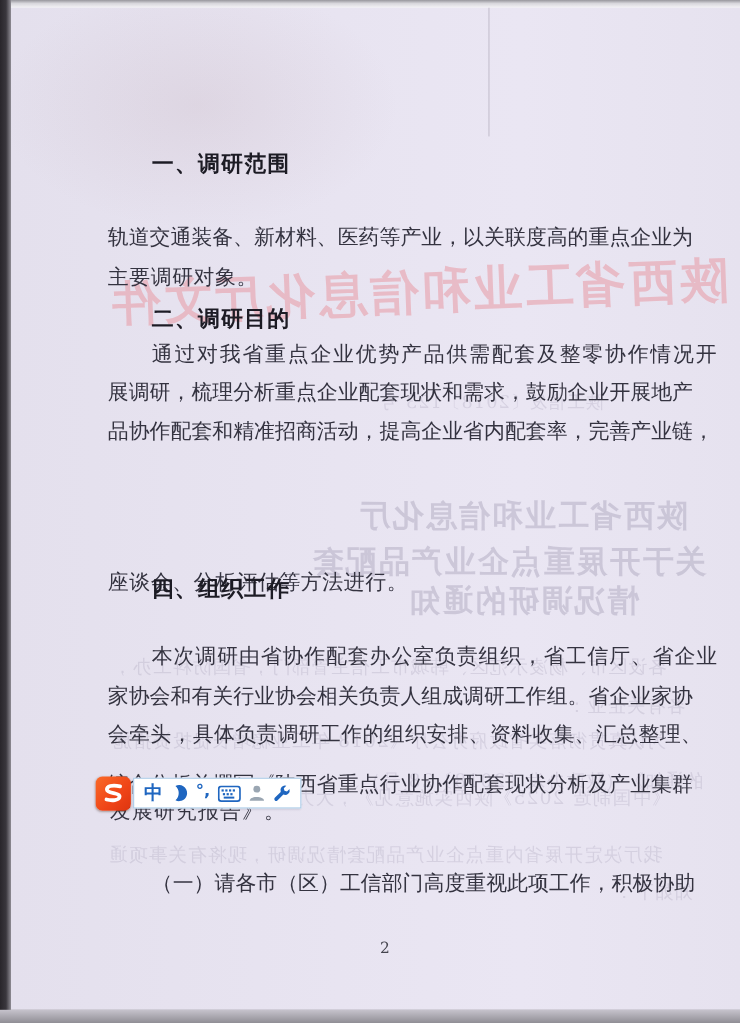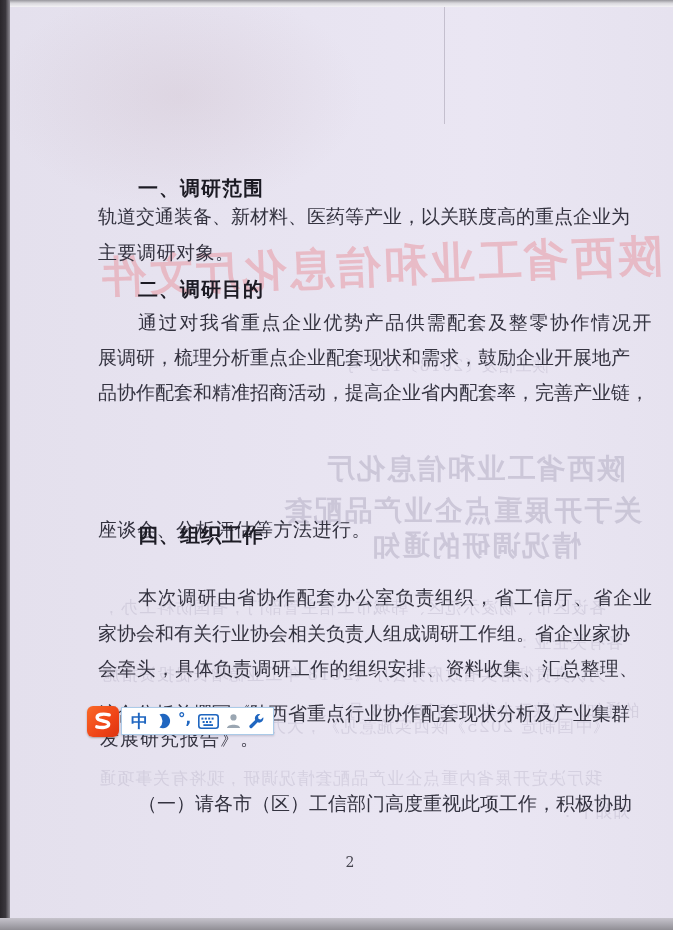--- a/index.html
+++ b/index.html
@@ -89,21 +89,21 @@
         <div class="bleed faint" style="left: 92px; top: 593px; font-size: 17px; letter-spacing: 1px;">各设区市、杨凌示范区、韩城市工信主管部门，省国防科工办，</div>
         <div class="bleed faint" style="left: 505px; top: 628px; font-size: 17px; letter-spacing: 1px;">各有关企业：</div>
         <div class="bleed faint" style="left: 92px; top: 660px; font-size: 17px; letter-spacing: 1px;">为认真贯彻落实省政府办公厅《2018 年工业稳增长促投资措施</div>
         <div class="bleed faint" style="left: 300px; top: 696px; font-size: 17px; letter-spacing: 1px;">的通知》（陕政办发〔2018〕28 号）、</div>
         <div class="bleed faint" style="left: 96px; top: 712px; font-size: 17px; letter-spacing: 1px;">《中国制造 2025》陕西实施意见》，大力推进企业协作配套，</div>
         <div class="bleed faint" style="left: 88px; top: 764px; font-size: 17px; letter-spacing: 1px;">我厅决定开展省内重点企业产品配套情况调研，现将有关事项通</div>
         <div class="bleed faint" style="left: 548px; top: 797px; font-size: 17px; letter-spacing: 1px;">知如下：</div>
       </div>
 
     <div class="text-layer">
-        <div class="line bold" style="left: 128px; top: 130px; margin-top: 40px;">一、调研范围</div>
+        <div class="line bold" style="left: 128px; top: 130px;">一、调研范围</div>
         <div class="line" style="left: 88px; top: 199px; letter-spacing: 0px;">轨道交通装备、新材料、医药等产业，以关联度高的重点企业为</div>
         <div class="line" style="left: 88px; top: 235px; letter-spacing: 0.5px;">主要调研对象。</div>
         <div class="line bold" style="left: 128px; top: 271px;">二、调研目的</div>
         <div class="line" style="left: 128px; top: 305px; letter-spacing: 1.6px;">通过对我省重点企业优势产品供需配套及整零协作情况开</div>
         <div class="line" style="left: 88px; top: 340px; letter-spacing: 0px;">展调研，梳理分析重点企业配套现状和需求，鼓励企业开展地产</div>
         <div class="line" style="left: 88px; top: 375px; letter-spacing: 0px;">品协作配套和精准招商活动，提高企业省内配套率，完善产业链，</div>
         <div class="line" style="left: 88px; top: 512px; letter-spacing: 0.5px;">座谈会、分析评估等方法进行。</div>
         <div class="line bold" style="left: 128px; top: 517px;">四、组织工作</div>
         <div class="line" style="left: 128px; top: 580px; letter-spacing: 0.8px;">本次调研由省协作配套办公室负责组织，省工信厅、省企业</div>
         <div class="line" style="left: 88px; top: 616px; letter-spacing: 0px;">家协会和有关行业协会相关负责人组成调研工作组。省企业家协</div>

